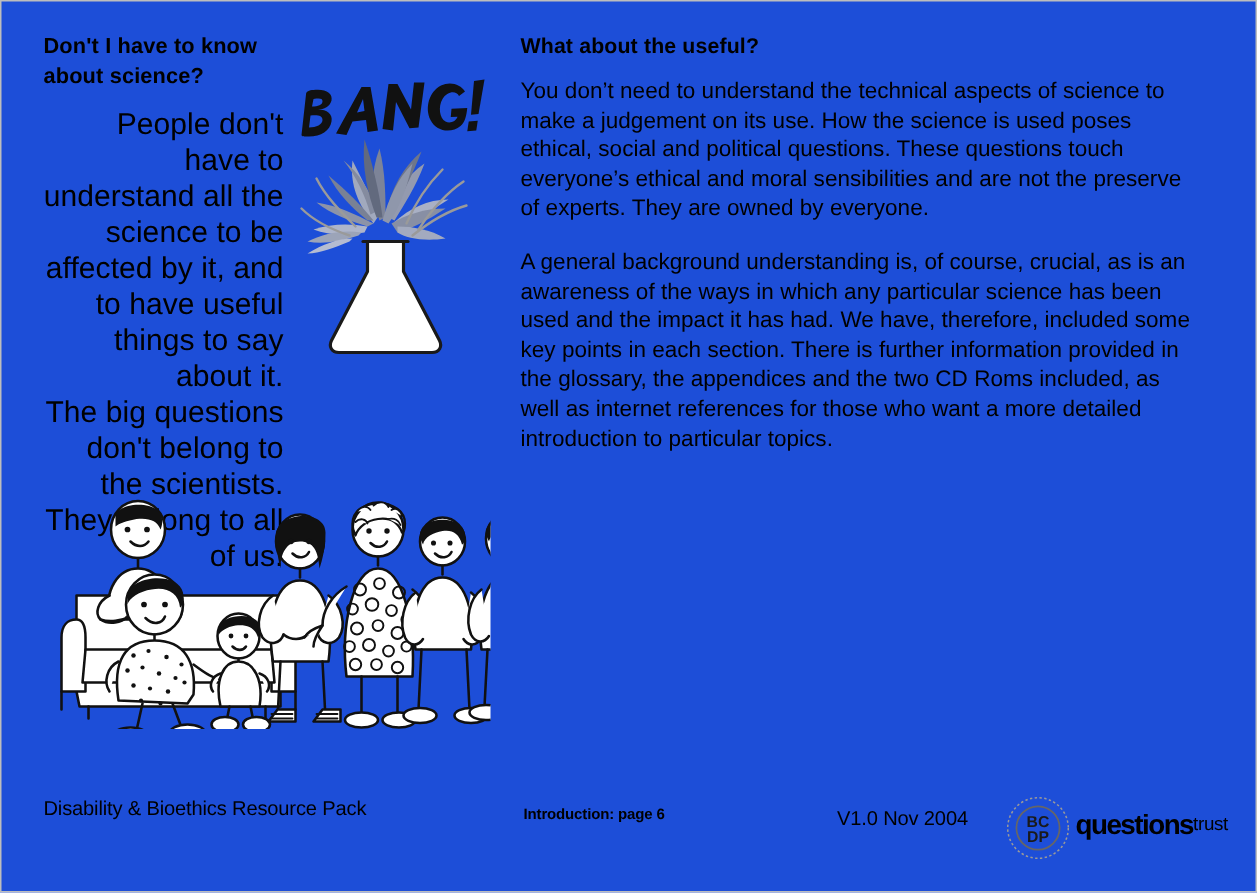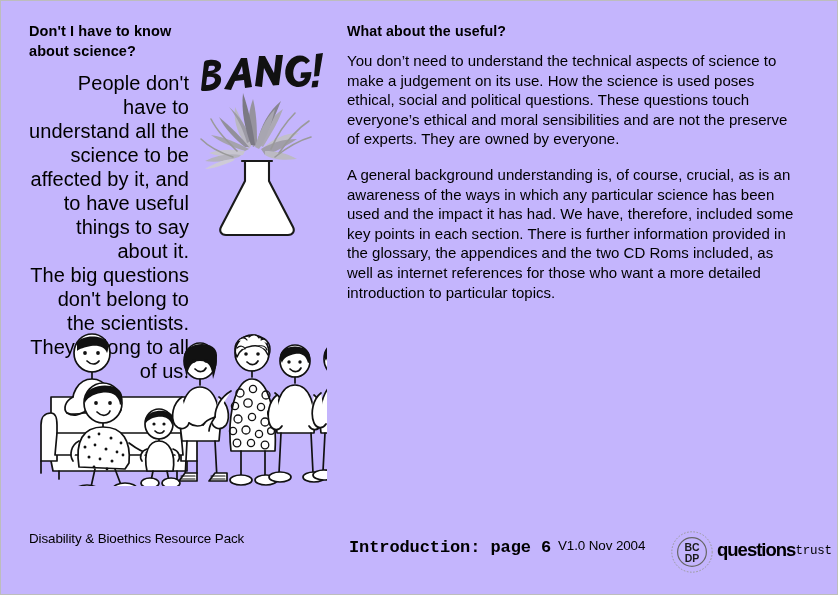--- a/index.html
+++ b/index.html
@@ -11,21 +11,21 @@
   body {
     font-family: "Liberation Sans", sans-serif;
     color: #000000;
   }
 
   .page {
     position: relative;
     width: 838px;
     height: 595px;
     box-sizing: border-box;
-    background: #c4b5fd;
+    background: #1d4ed8;
     border: 1px solid #bdbdbd;
     overflow: hidden;
   }
 
   
   .col-left {
     position: absolute;
     left: 28px;
     top: 20px;
     width: 160px;
@@ -113,24 +113,23 @@
     position: absolute;
     left: 28px;
     top: 1px;
     font-size: 13.4px;
     letter-spacing: -0.1px;
   }
   .footer-page {
     position: absolute;
     left: 348px;
     top: 8px;
-    font-size: 17px;
+    font-size: 10px;
     font-weight: bold;
     letter-spacing: -0.1px;
-    font-family: Liberation Mono, monospace;
   }
   .footer-version {
     position: absolute;
     left: 557px;
     top: 8px;
     font-size: 13.4px;
     letter-spacing: -0.1px;
   }
   .logo-bcdp {
     position: absolute;
@@ -148,21 +147,20 @@
   .wt-main {
     font-size: 18.5px;
     font-weight: bold;
     letter-spacing: -1.0px;
   }
   .wt-sub {
     font-size: 12.5px;
     font-weight: normal;
     letter-spacing: -0.2px;
     vertical-align: 2.5px;
-    font-family: Liberation Mono, monospace;
   }
 </style>
 </head>
 <body>
 
 <div class="page">
 
   <div class="col-left">
     <h2 class="q-heading">Don't I have to know about science?</h2>
     <p class="q-body">People don't have to understand all the science to be affected by it, and to have useful things to say about it.</p>

